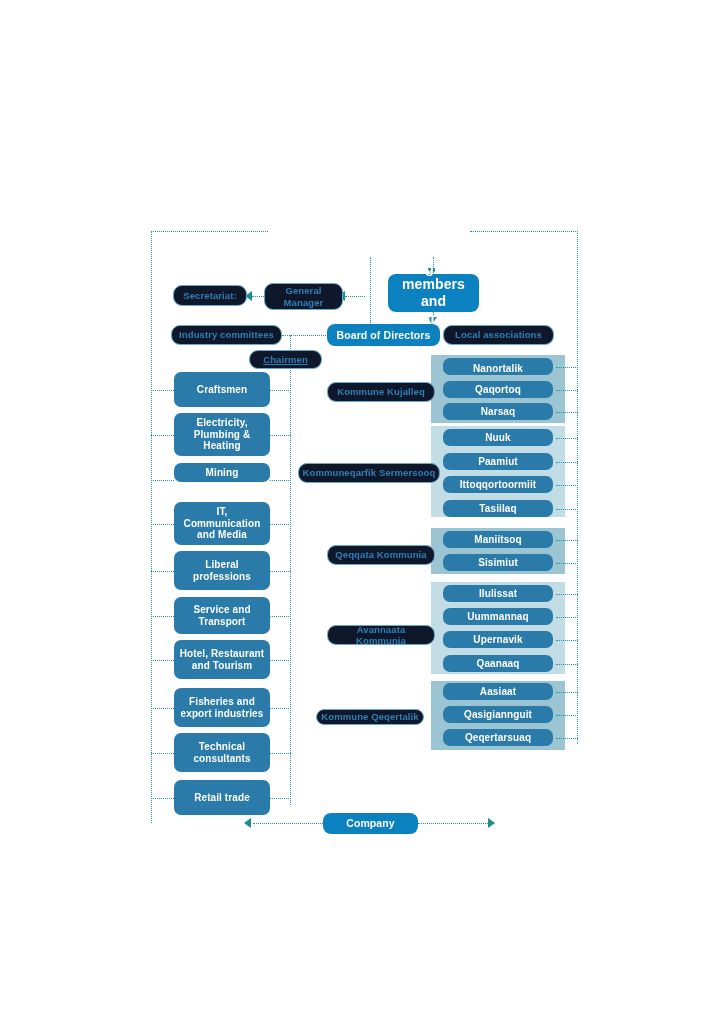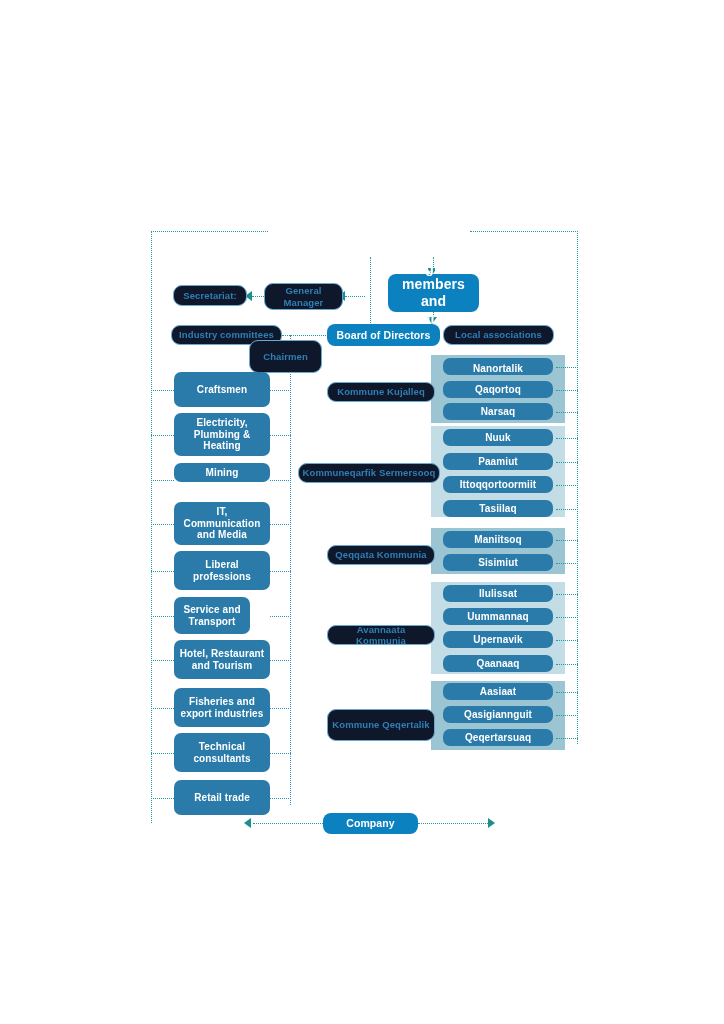--- a/index.html
+++ b/index.html
@@ -111,21 +111,21 @@
   </div>
 
   <div class="box bx-outline" style="left:171px;top:325px;width:111px;height:20px;">
     <span>Industry committees</span>
   </div>
 
   <div class="box bx-outline" style="left:443px;top:325px;width:111px;height:20px;">
     <span>Local associations</span>
   </div>
 
-  <div class="box bx-outline" style="left:249px;top:340px;width:73px;height:33px;">
+  <div class="box bx-outline" style="left:249px;top:350px;width:73px;height:19px;text-decoration:underline;">
     <span>Chairmen</span>
   </div>
 
   <div class="band band-dark" style="left:431px;top:355px;width:134px;height:68px;"></div>
   <div class="band band-light" style="left:431px;top:426px;width:134px;height:91px;"></div>
   <div class="band band-dark" style="left:431px;top:528px;width:134px;height:46px;"></div>
   <div class="band band-light" style="left:431px;top:582px;width:134px;height:92px;"></div>
   <div class="band band-dark" style="left:431px;top:681px;width:134px;height:69px;"></div>
 
   <div id="industry-column">
@@ -137,21 +137,21 @@
       </div>
       <div class="box bx-steel" style="left: 174px; top: 463px; width: 96px; height: 19px; padding: 0px 4px; align-items: center;">
         <span>Mining</span>
       </div>
       <div class="box bx-steel" style="left: 174px; top: 502px; width: 96px; height: 43px; padding: 0px 4px;">
         <span>IT, Communication and Media</span>
       </div>
       <div class="box bx-steel" style="left: 174px; top: 551px; width: 96px; height: 39px; padding: 0px 4px;">
         <span>Liberal professions</span>
       </div>
-      <div class="box bx-steel" style="left: 174px; top: 597px; width: 76px; height: 37px; padding: 0px 2px;">
+      <div class="box bx-steel" style="left: 174px; top: 597px; width: 96px; height: 37px; padding: 0px 2px;">
         <span>Service and Transport</span>
       </div>
       <div class="box bx-steel" style="left: 174px; top: 640px; width: 96px; height: 39px; padding: 0px 4px;">
         <span>Hotel, Restaurant and Tourism</span>
       </div>
       <div class="box bx-steel" style="left: 174px; top: 688px; width: 96px; height: 39px; padding: 0px 4px;">
         <span>Fisheries and export industries</span>
       </div>
       <div class="box bx-steel" style="left: 174px; top: 733px; width: 96px; height: 39px; padding: 0px 4px;">
         <span>Technical consultants</span>
@@ -166,21 +166,21 @@
       </div>
       <div class="box bx-outline" style="left: 298px; top: 463px; width: 142px; height: 20px; padding: 0px 3px; align-items: center;">
         <span>Kommuneqarfik Sermersooq</span>
       </div>
       <div class="box bx-outline" style="left: 327px; top: 545px; width: 108px; height: 20px; padding: 0px 3px;">
         <span>Qeqqata Kommunia</span>
       </div>
       <div class="box bx-outline" style="left: 327px; top: 625px; width: 108px; height: 20px; padding: 0px 3px;">
         <span>Avannaata Kommunia</span>
       </div>
-      <div class="box bx-outline" style="left: 327px; top: 709px; width: 108px; height: 32px; padding: 0px 3px;">
+      <div class="box bx-outline" style="left: 316px; top: 709px; width: 108px; height: 16px; padding: 0px 3px;">
         <span>Kommune Qeqertalik</span>
       </div>
     </div>
   <div id="town-column">
       <div class="box bx-steel" style="left: 443px; top: 358px; width: 110px; height: 17px; align-items: flex-end;">
         <span>Nanortalik</span>
       </div>
       <div class="box bx-steel" style="left: 443px; top: 381px; width: 110px; height: 17px;">
         <span>Qaqortoq</span>
       </div>

